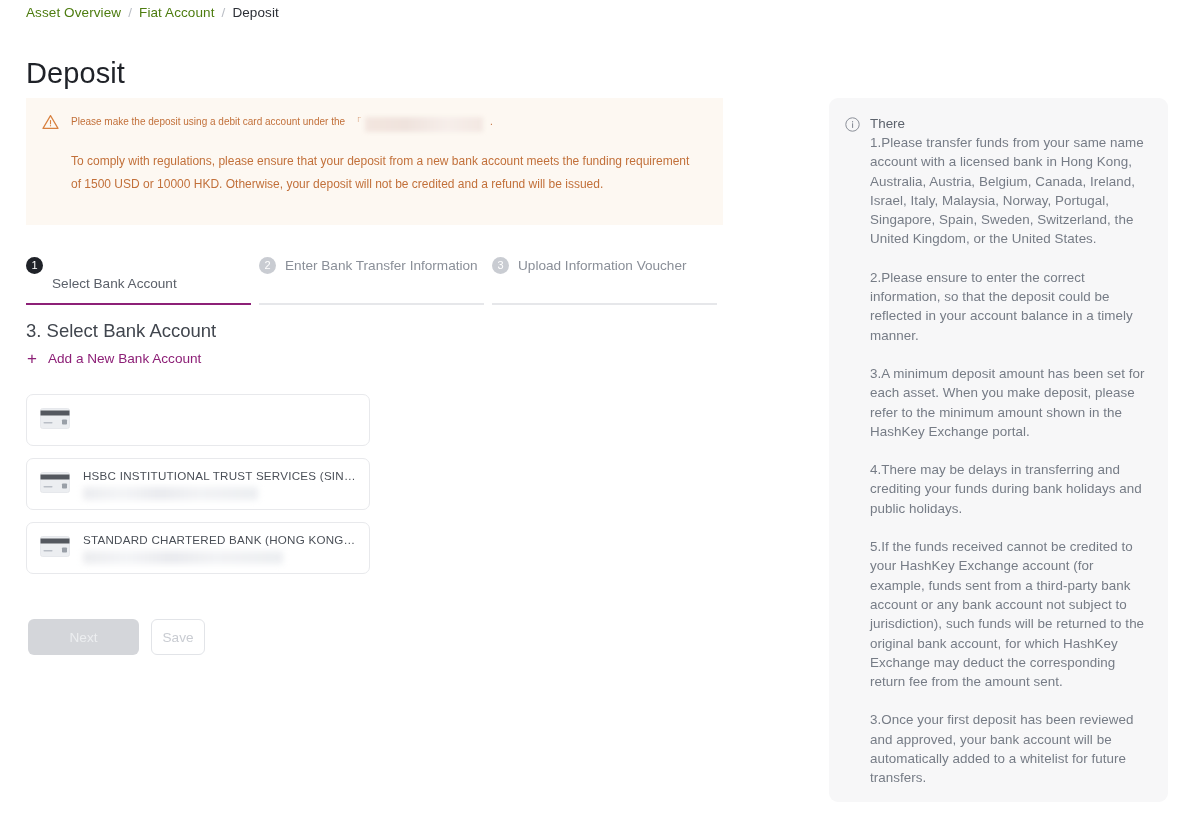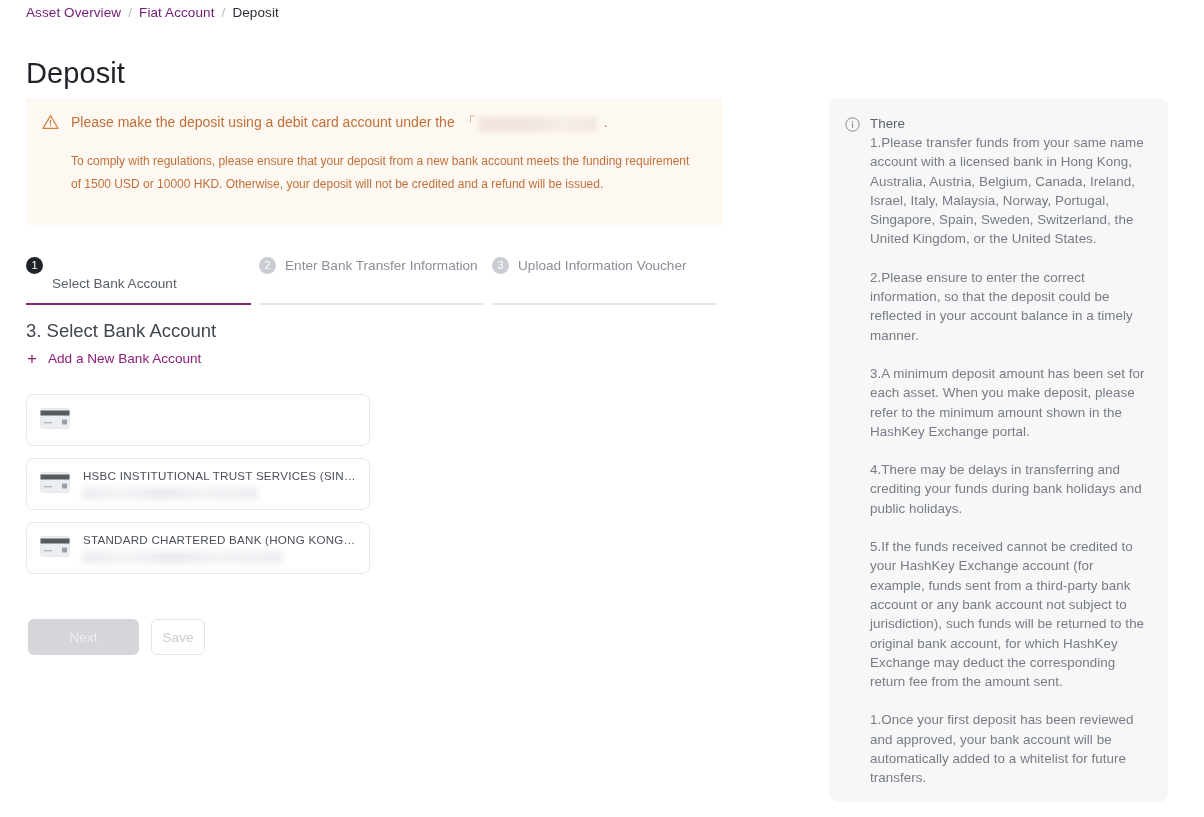--- a/index.html
+++ b/index.html
@@ -14,42 +14,42 @@
 
   .page { position: relative; width: 1204px; height: 817px; }
 
   
   .breadcrumb {
     position: absolute; left: 26px; top: 5px;
     font-size: 13.5px; color: #8a8f98;
     display: flex; align-items: center; gap: 7px;
     letter-spacing: .1px;
   }
-  .breadcrumb .crumb { color: #701a75; }
+  .breadcrumb .crumb { color: #4d7c0f; }
   .breadcrumb .crumb.current { color: #2c2f36; }
   .breadcrumb .sep { color: #b9bdc4; }
 
   
   .page-title {
     position: absolute; left: 26px; top: 38px;
     font-size: 29px; font-weight: 400; color: #1f2228;
     letter-spacing: .1px;
   }
 
   
   .warn {
     position: absolute; left: 26px; top: 98px;
     width: 697px; padding: 14px 18px 18px 16px;
     background: #fdf8f2;
     display: flex; gap: 12px;
   }
   .warn-icon { flex: 0 0 auto; margin-top: 2px; }
   .warn-body { flex: 1 1 auto; }
   .warn-line1 {
-    font-size: 14px; color: #c2703a; line-height: 20px;
+    font-size: 10px; color: #c2703a; line-height: 20px;
     display: flex; align-items: flex-end; flex-wrap: wrap;
   }
   .warn-line1 .brk { color: #c2703a; margin: 0 1px 0 7px; }
   .redact {
     display: inline-block; width: 118px; height: 15px;
     background: linear-gradient(90deg,#f3e6df 0%, #efe3dd 35%, #f6eeea 70%, #f3e8e2 100%);
     border-radius: 1px; filter: blur(2.2px); vertical-align: middle;
     margin: 0 2px;
   }
   .warn-line1 .dot { color: #c2703a; margin-left: 5px; }
@@ -263,17 +263,17 @@
         <rect x="7" y="4.1" width="1.1" height="1.3" fill="#8a8f98"></rect>
       </svg>
     </span>
     <div class="note-body">
       <div class="note-title">There</div>
       <p class="note-p first">1.Please transfer funds from your same name account with a licensed bank in Hong Kong, Australia, Austria, Belgium, Canada, Ireland, Israel, Italy, Malaysia, Norway, Portugal, Singapore, Spain, Sweden, Switzerland, the United Kingdom, or the United States.</p>
       <p class="note-p">2.Please ensure to enter the correct information, so that the deposit could be reflected in your account balance in a timely manner.</p>
       <p class="note-p">3.A minimum deposit amount has been set for each asset. When you make deposit, please refer to the minimum amount shown in the HashKey Exchange portal.</p>
       <p class="note-p">4.There may be delays in transferring and crediting your funds during bank holidays and public holidays.</p>
       <p class="note-p">5.If the funds received cannot be credited to your HashKey Exchange account (for example, funds sent from a third-party bank account or any bank account not subject to jurisdiction), such funds will be returned to the original bank account, for which HashKey Exchange may deduct the corresponding return fee from the amount sent.</p>
-      <p class="note-p">1.Once your first deposit has been reviewed and approved, your bank account will be automatically added to a whitelist for future transfers.</p>
+      <p class="note-p">3.Once your first deposit has been reviewed and approved, your bank account will be automatically added to a whitelist for future transfers.</p>
     </div>
   </aside>
 
 </div>
 
 </body></html>

